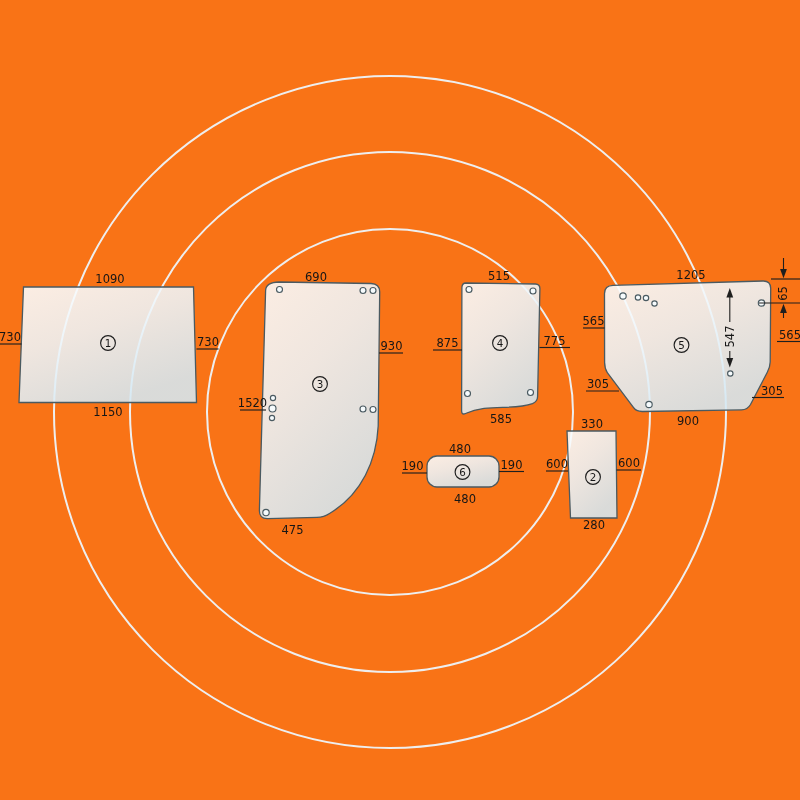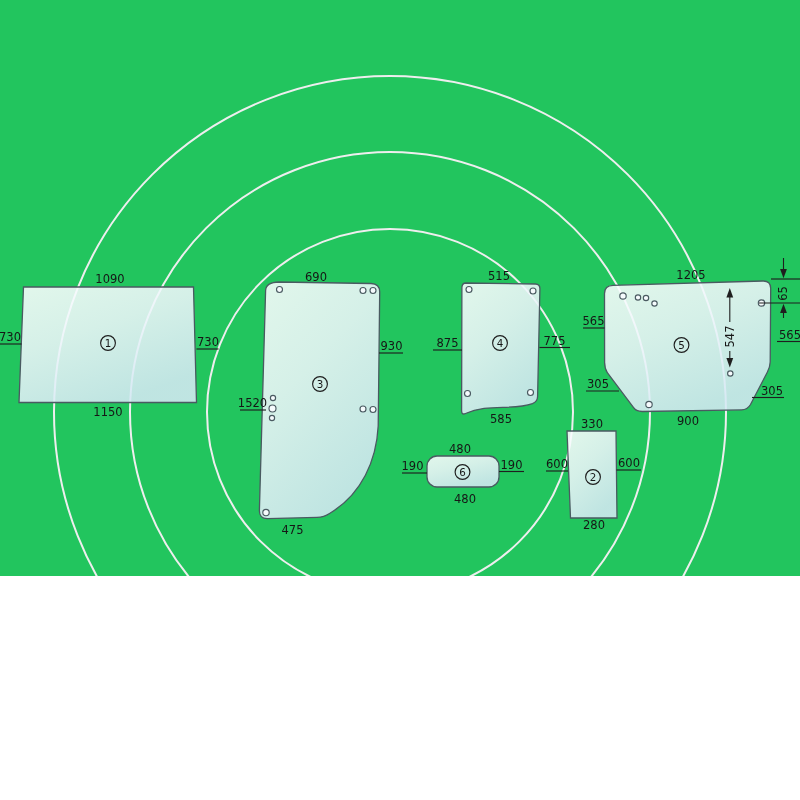--- a/index.html
+++ b/index.html
@@ -1,17 +1,17 @@
 <!DOCTYPE html>
 <html><head>
 <meta charset="utf-8">
 <style>
   html,body{margin:0;padding:0;background:#ffffff;}
   .stage{
-    position:relative;width:800px;height:576px;background:#22c55e;overflow:hidden;
+    position:relative;width:800px;height:800px;background:#f97316;overflow:hidden;
     font-family:"DejaVu Sans","Liberation Sans",sans-serif;
   }
   svg{display:block;}
   .dim{
     font-family:"DejaVu Sans","Liberation Sans",sans-serif;
     font-size:11.5px;fill:#161616;
   }
   .cnum{
     font-family:"DejaVu Sans","Liberation Sans",sans-serif;
     font-size:10.3px;fill:#161616;

